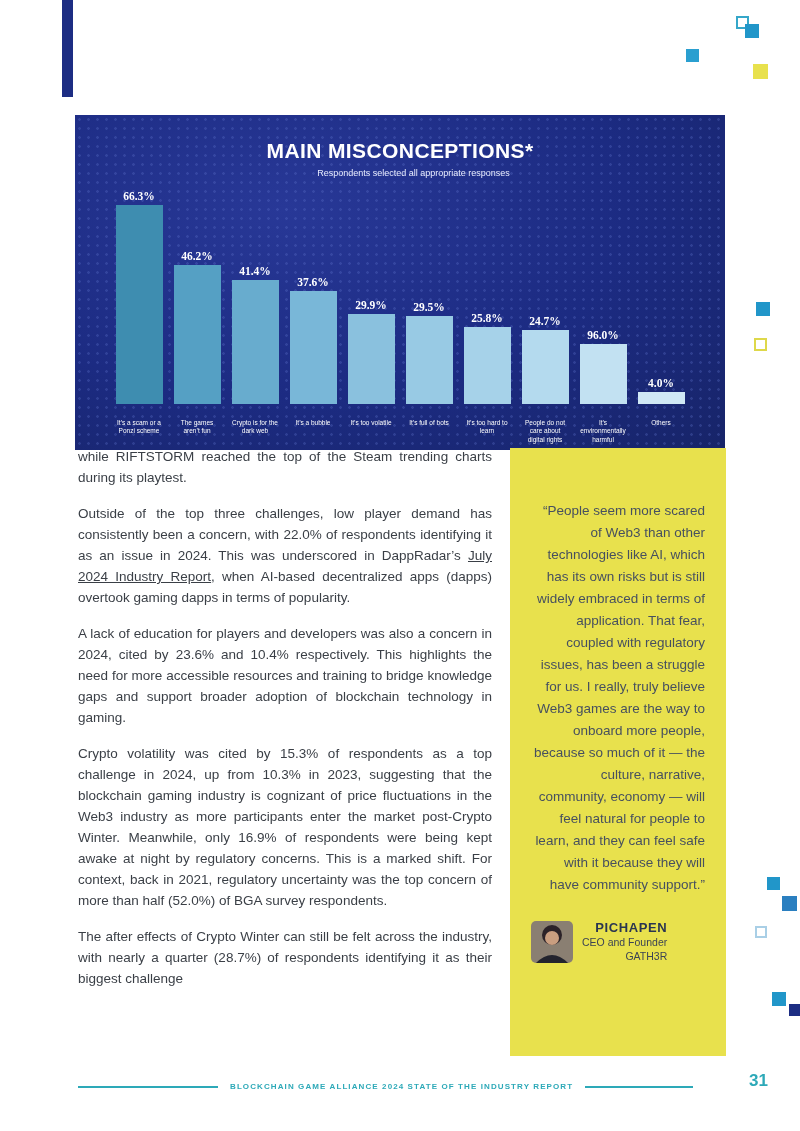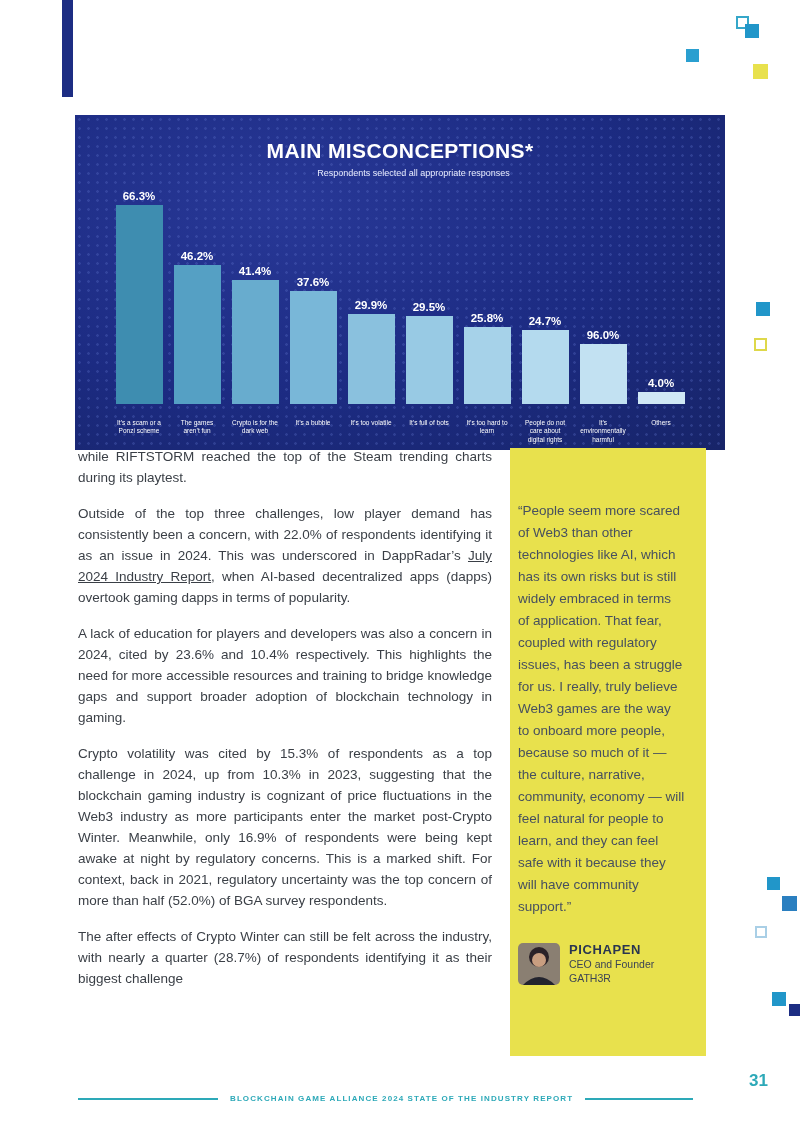--- a/index.html
+++ b/index.html
@@ -37,61 +37,61 @@
   }
   .chart-title {
     text-align:center; color:#ffffff; font-weight:bold;
     font-size:21px; letter-spacing:0.4px; padding-top:24px;
   }
   .chart-subtitle {
     text-align:center; color:#e9edff; font-size:9px; margin-top:5px; font-weight:normal;padding-left:27px;
   }
   .bars-row {
     position:absolute; left:0; right:0; bottom:46px;
-    display:flex; justify-content:center; align-items:flex-end; gap:11px;
+    display:flex; justify-content:center; align-items:flex-end; gap:11px;font-family:Liberation Serif, serif;
   }
   .bar-col { width:47px; display:flex; flex-direction:column; align-items:center; }
   .bar-value { color:#ffffff; font-weight:bold; font-size:11.5px; margin-bottom:3px; white-space:nowrap; }
   .bar { width:100%; }
   .cats-row {
     position:absolute; left:0; right:0; bottom:6px;
     display:flex; justify-content:center; gap:11px;
   }
   .cat { width:47px; color:#ffffff; font-size:6.5px; line-height:1.3; text-align:center; }
 
   
   .article {
     position:absolute; left:78px; top:446px; width:414px;
     color:#3a3f46; font-size:13.5px; line-height:21px; text-align:justify;
   }
   .article p { margin-bottom:15px; }
   .link { color:inherit; text-decoration:underline; cursor:pointer; }
 
   
   .quote-box {
-    position:absolute; left:510px; top:448px; width:196px; height:608px;
-    background:#e8e14d; padding:52px 21px 0 8px;
+    position:absolute; left:510px; top:448px; width:216px; height:608px;
+    background:#e8e14d; padding:52px 21px 0 21px;text-align:right;
   }
   .quote-text { color:#47505f; font-size:13.5px; line-height:22px; }
   .attribution { display:flex; align-items:center; gap:9px; margin-top:24px; }
   .avatar { width:42px; height:42px; border-radius:5px; overflow:hidden; flex-shrink:0; }
   .att-name { font-weight:bold; color:#2a3550; font-size:13px; letter-spacing:0.6px; }
   .att-role, .att-company { font-size:10.5px; color:#3c4454; line-height:1.35; }
 
   
   .footer {
     position:absolute; left:78px; top:1082px; width:612px;
     display:flex; align-items:center;
   }
   .footer-line { height:2px; background:#2da9b8; flex:0 0 auto; }
   .footer-line.left { width:140px; }
   .footer-line.right { width:108px; }
   .footer-text {
     color:#2da9b8; font-size:8px; font-weight:bold; letter-spacing:1.1px;
-    margin:12px 12px; white-space:nowrap; flex:1 1 auto; text-align:center;
+    margin:0 12px; white-space:nowrap; flex:1 1 auto; text-align:center;
   }
   .page-number {
     position:absolute; right:32px; top:1071px;
     color:#2da9b8; font-size:17px; font-weight:bold;margin-left:9px;
   }
 </style>
 </head>
 <body>
 
 <div class="deco navy-bar"></div>

